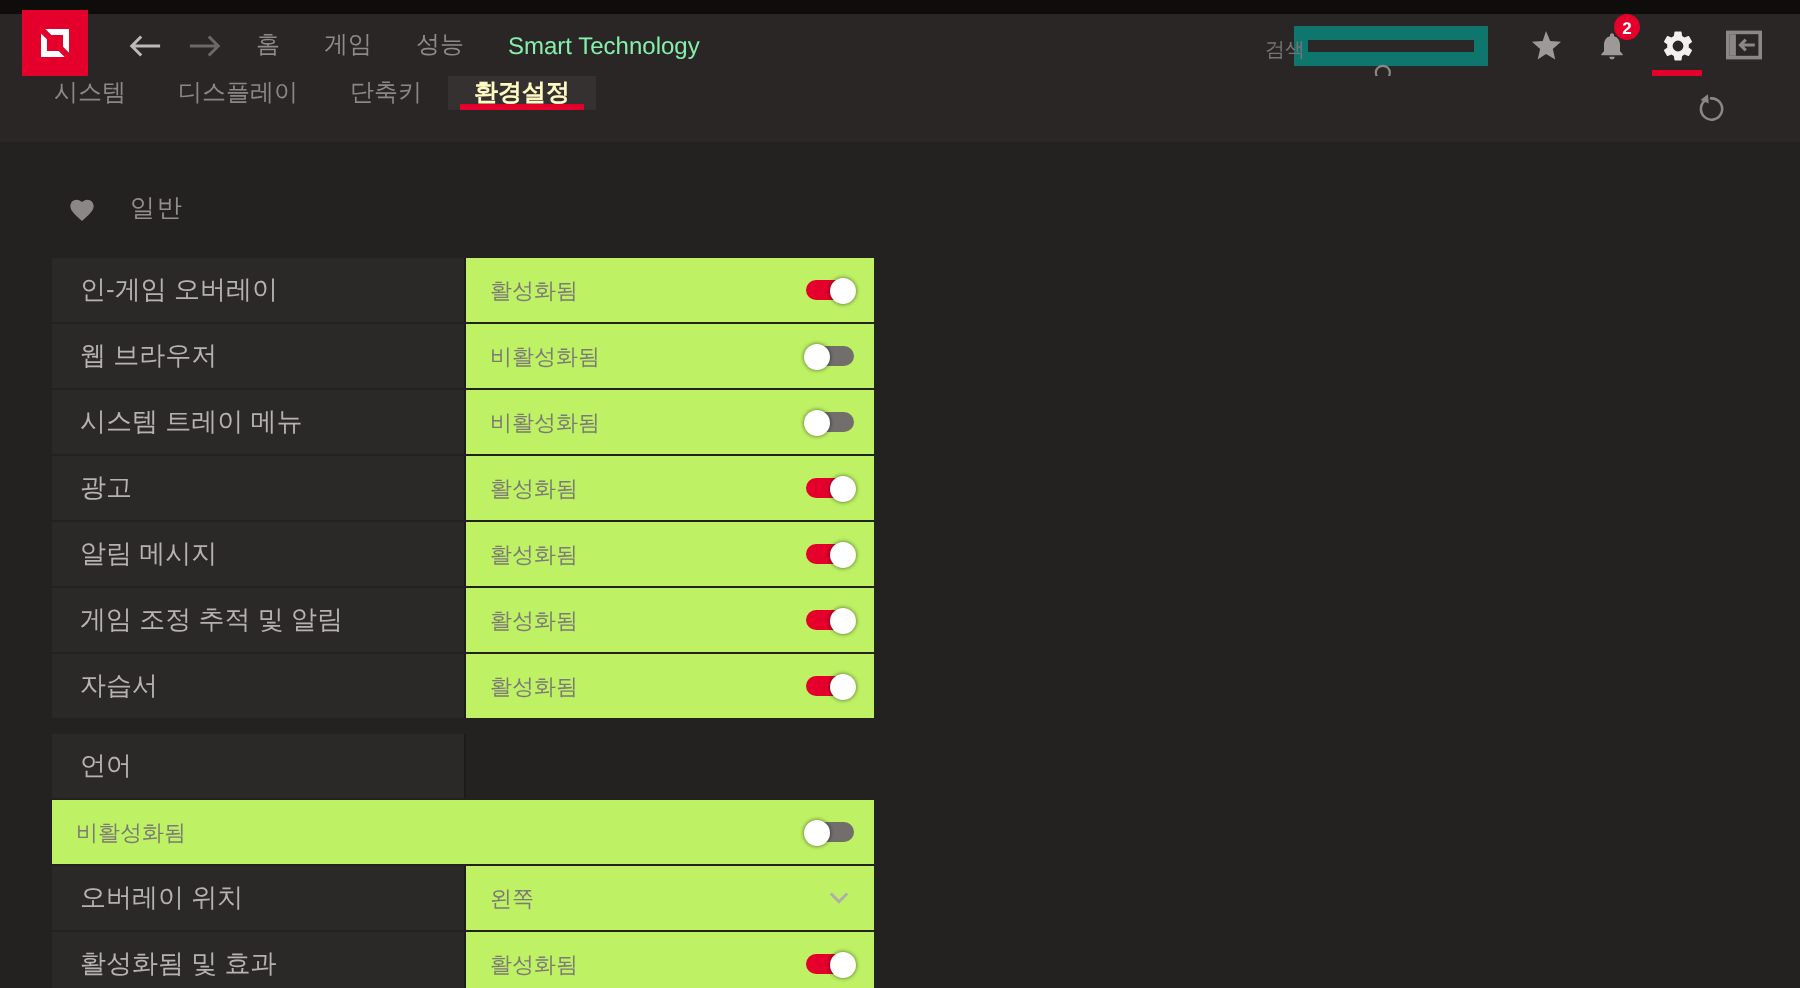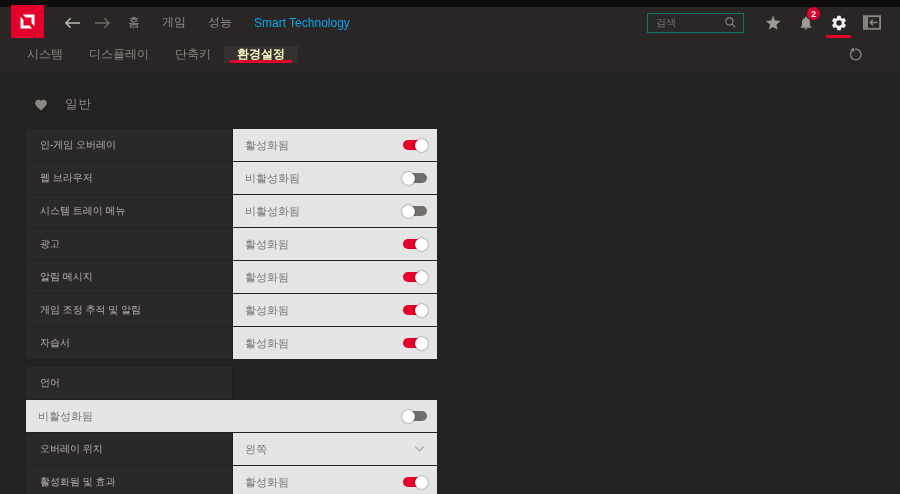--- a/index.html
+++ b/index.html
@@ -16,65 +16,65 @@
   .navbar {
     position: absolute; top:7px; left:0; width:100%; height:31px;
     background:#292625; display:flex; align-items:center; padding-left:57px;
   }
   .logo {
     position:absolute; left:11px; top:-2px; width:33px; height:33px;
     background:#e4002b; display:flex; align-items:center; justify-content:center; z-index:3;
   }
   .nav-arrow { width:30px; display:flex; justify-content:center; align-items:center; height:31px; cursor:pointer; }
   .nav-item { color:#8d8a88; font-size:12px; padding:0 11px; height:31px; display:flex; align-items:center; cursor:pointer; white-space:nowrap; }
-  .nav-item.highlight { color:#0ea5e9;text-align:right; }
+  .nav-item.highlight { color:#86efac;text-align:right; }
   .nav-right { margin-left:auto; display:flex; align-items:center; height:31px; padding-right:12px; }
   .search-box {
-    width:97px; height:20px; border:1px solid #0f766e; background:#2a2726;
-    display:flex; align-items:center; margin-right:12px;
+    width:97px; height:20px; border:7px solid #0f766e; background:#2a2726;
+    display:flex; align-items:center; margin-right:12px;flex-direction:column;
   }
   .search-box input {
     flex:1; min-width:0; background:transparent; border:none; outline:none;
     color:#a9a6a4; font-size:10px; padding:0 2px 0 8px;
     font-family:"Liberation Sans","DejaVu Sans",sans-serif;
   }
   .search-box .mag { padding-right:6px; display:flex; }
   .icon-btn { width:33px; height:31px; display:flex; align-items:center; justify-content:center; position:relative; cursor:pointer; }
   .icon-btn .badge {
     position:absolute; top:0px; right:2px; min-width:13px; height:13px; border-radius:7px;
     background:#e4002b; color:#fff; font-size:8.5px; display:flex; align-items:center; justify-content:center;
     font-weight:bold; z-index:2;
   }
   .icon-btn.active::after { content:""; position:absolute; left:4px; right:4px; bottom:0; height:3px; background:#e4002b; }
 
   
   .tabbar {
     position:absolute; top:38px; left:0; width:100%; height:33px;
-    background:#292625; display:flex; align-items:center; padding-left:14px;
+    background:#292625; display:flex; align-items:flex-start; padding-left:14px;
   }
   .tab { padding:0 13px; display:flex; align-items:center; color:#8a8785; font-size:12px; position:relative; cursor:pointer; white-space:nowrap; }
   .tab.active { background:#343130; color:#fef9c3; font-weight:bold; }
   .tab.active::after { content:""; position:absolute; left:6px; right:6px; bottom:0; height:3px; background:#e4002b; }
   .undo-btn { margin-left:auto; margin-right:36px; align-self:center; display:flex; cursor:pointer; }
 
   
   .content { position:absolute; top:71px; left:12px; width:100%; height:423px; background:#242121; }
   .section-header { display:flex; align-items:center; margin:26px 0 0 22px; height:14px; }
   .section-header .title { color:#918e8c; font-size:12.5px; letter-spacing:1px; margin-left:17px; }
 
   .groups { margin:18px 0 0 14px; width:411px; }
   .group { margin-bottom:8px; }
   .row { height:32px; margin-bottom:1px; display:flex; }
   .cell-label {
     width:207px; background:#2b2828; border-right:1px solid #1e1c1b;
     display:flex; align-items:center; padding-left:14px;
-    color:#b5b2b0; font-size:10px; white-space:nowrap;
+    color:#b5b2b0; font-size:13px; white-space:nowrap;
   }
   .cell-value {
-    flex:1; background:#e5e5e5; display:flex; align-items:center; justify-content:space-between;
+    flex:1; background:#bef264; display:flex; align-items:center; justify-content:space-between;
     padding:0 10px 0 12px; color:#7c7977; font-size:11px;
   }
   .toggle { width:24px; height:10px; border-radius:5px; position:relative; cursor:pointer; flex-shrink:0; }
   .toggle.on { background:#e4002b; }
   .toggle.off { background:#716e6c; }
   .knob { position:absolute; width:13px; height:13px; border-radius:50%; background:#fff; top:-1.5px; box-shadow:0 0 2px rgba(0,0,0,.6); }
   .toggle.on .knob { right:-1px; }
   .toggle.off .knob { left:-1px; }
   .chev { display:flex; align-items:center; cursor:pointer; padding-right:2px; }
 </style>

